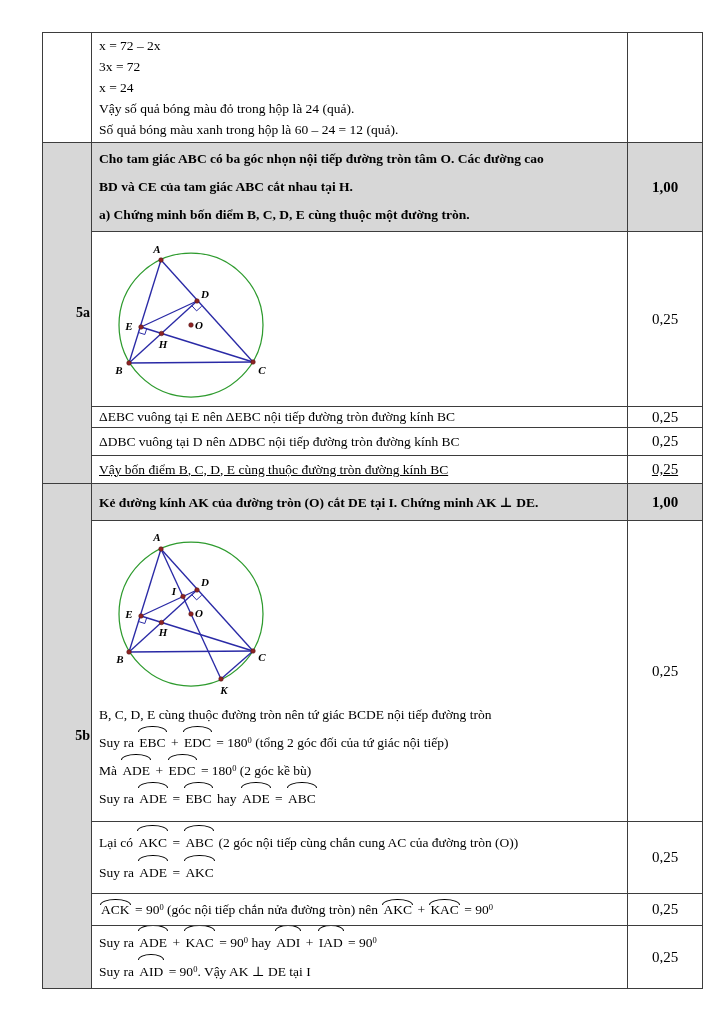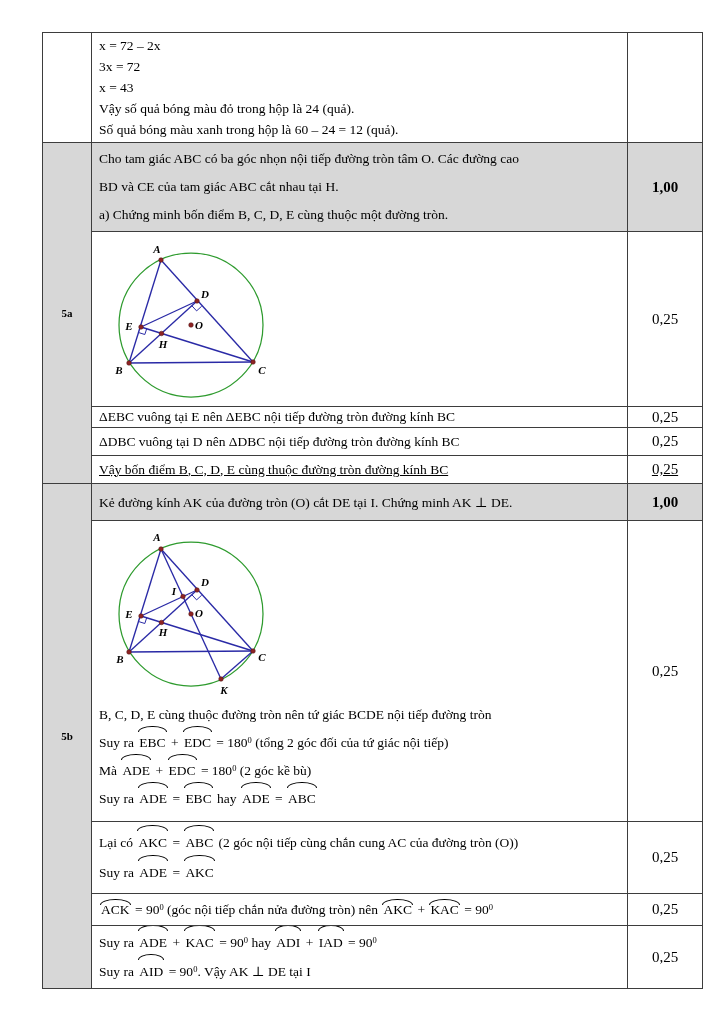--- a/index.html
+++ b/index.html
@@ -6,24 +6,24 @@
   body{
     width:724px;height:1024px;background:#ffffff;color:#000;
     font-family:"Liberation Serif","DejaVu Serif",serif;
     position:relative;overflow:hidden;
   }
   table.sol{
     position:absolute;left:42px;top:32px;width:642px;
     border-collapse:collapse;table-layout:fixed;
   }
   td{border:1px solid #3d3d3d;vertical-align:top;overflow:hidden;}
-  td.num{width:46px;text-align:center;vertical-align:middle;font-weight:bold;font-size:11px;}
+  td.num{width:46px;text-align:right;vertical-align:middle;font-weight:bold;font-size:14px;}
   td.content{width:522px;padding:2px 6px 2px 7px;font-size:13.5px;}
   td.score{width:72px;text-align:center;vertical-align:middle;font-size:15px;}
-  tr.hdr td{background:#d7d7d7;}
+  tr.hdr td{background:#d7d7d7;font-weight:bold;}
   tr.hdr td.score{font-weight:bold;}
   .vmid{vertical-align:middle;}
   .lh21 .tline{line-height:21px;}
   .lh28 .tline{line-height:28px;}
   .lh29 .tline{line-height:29px;}
   .lh30 .tline{line-height:30px;}
   .pt4{padding-top:4px;}
   .pt6{padding-top:6px;}
   .figwrap{margin:2px 0 0 2px;line-height:0;}
   sup{font-size:8.5px;line-height:0;vertical-align:4px;}
@@ -37,21 +37,21 @@
 </head>
 <body>
 
 <table class="sol">
   <tbody>
       <tr style="height:107px;padding-left:12px;">
     <td class="num"></td>
     <td class="content lh21 pt4">
           <div class="tline">x = 72 – 2x</div>
           <div class="tline">3x = 72</div>
-          <div class="tline">x = 43</div>
+          <div class="tline">x = 24</div>
           <div class="tline">Vậy số quả bóng màu đỏ trong hộp là 24 (quả).</div>
           <div class="tline">Số quả bóng màu xanh trong hộp là 60 – 24 = 12 (quả).</div>
         </td>
     <td class="score"></td>
   </tr>
 
   <tr class="hdr" style="height:85px;">
     <td class="num" rowspan="5">5a</td>
     <td class="content lh28 pt6">
           <div class="tline">Cho tam giác ABC có ba góc nhọn nội tiếp đường tròn tâm O. Các đường cao</div>

